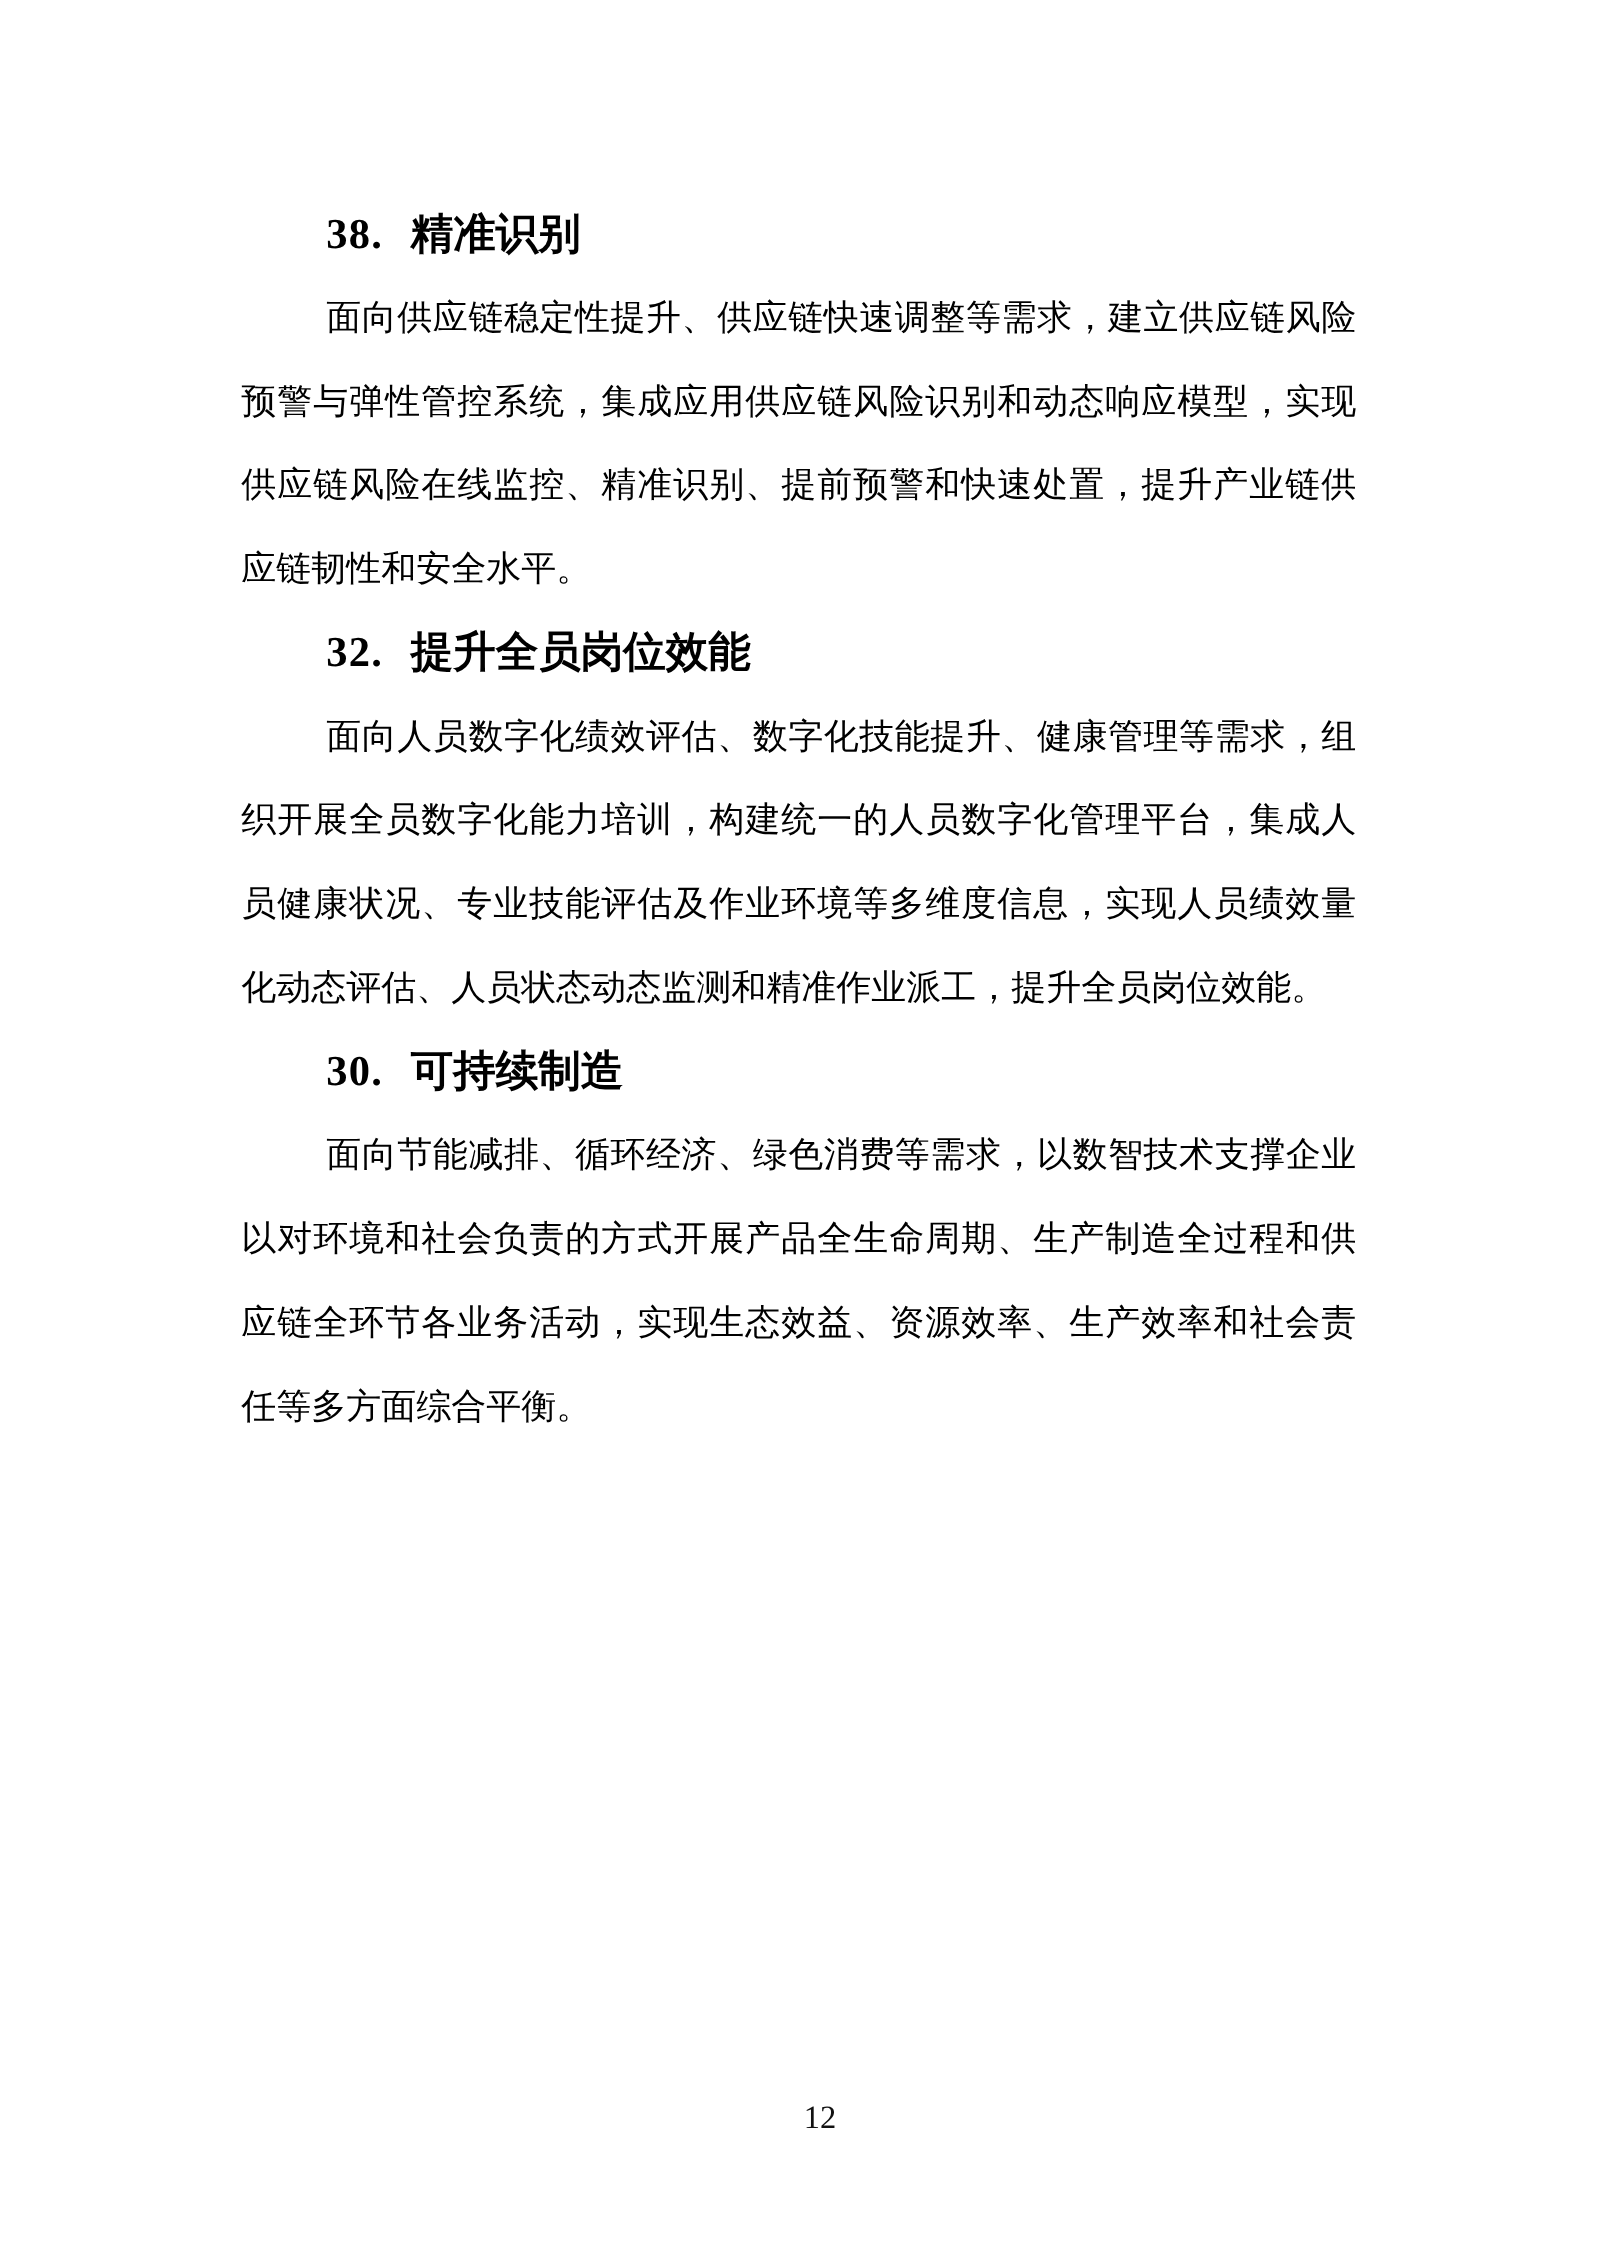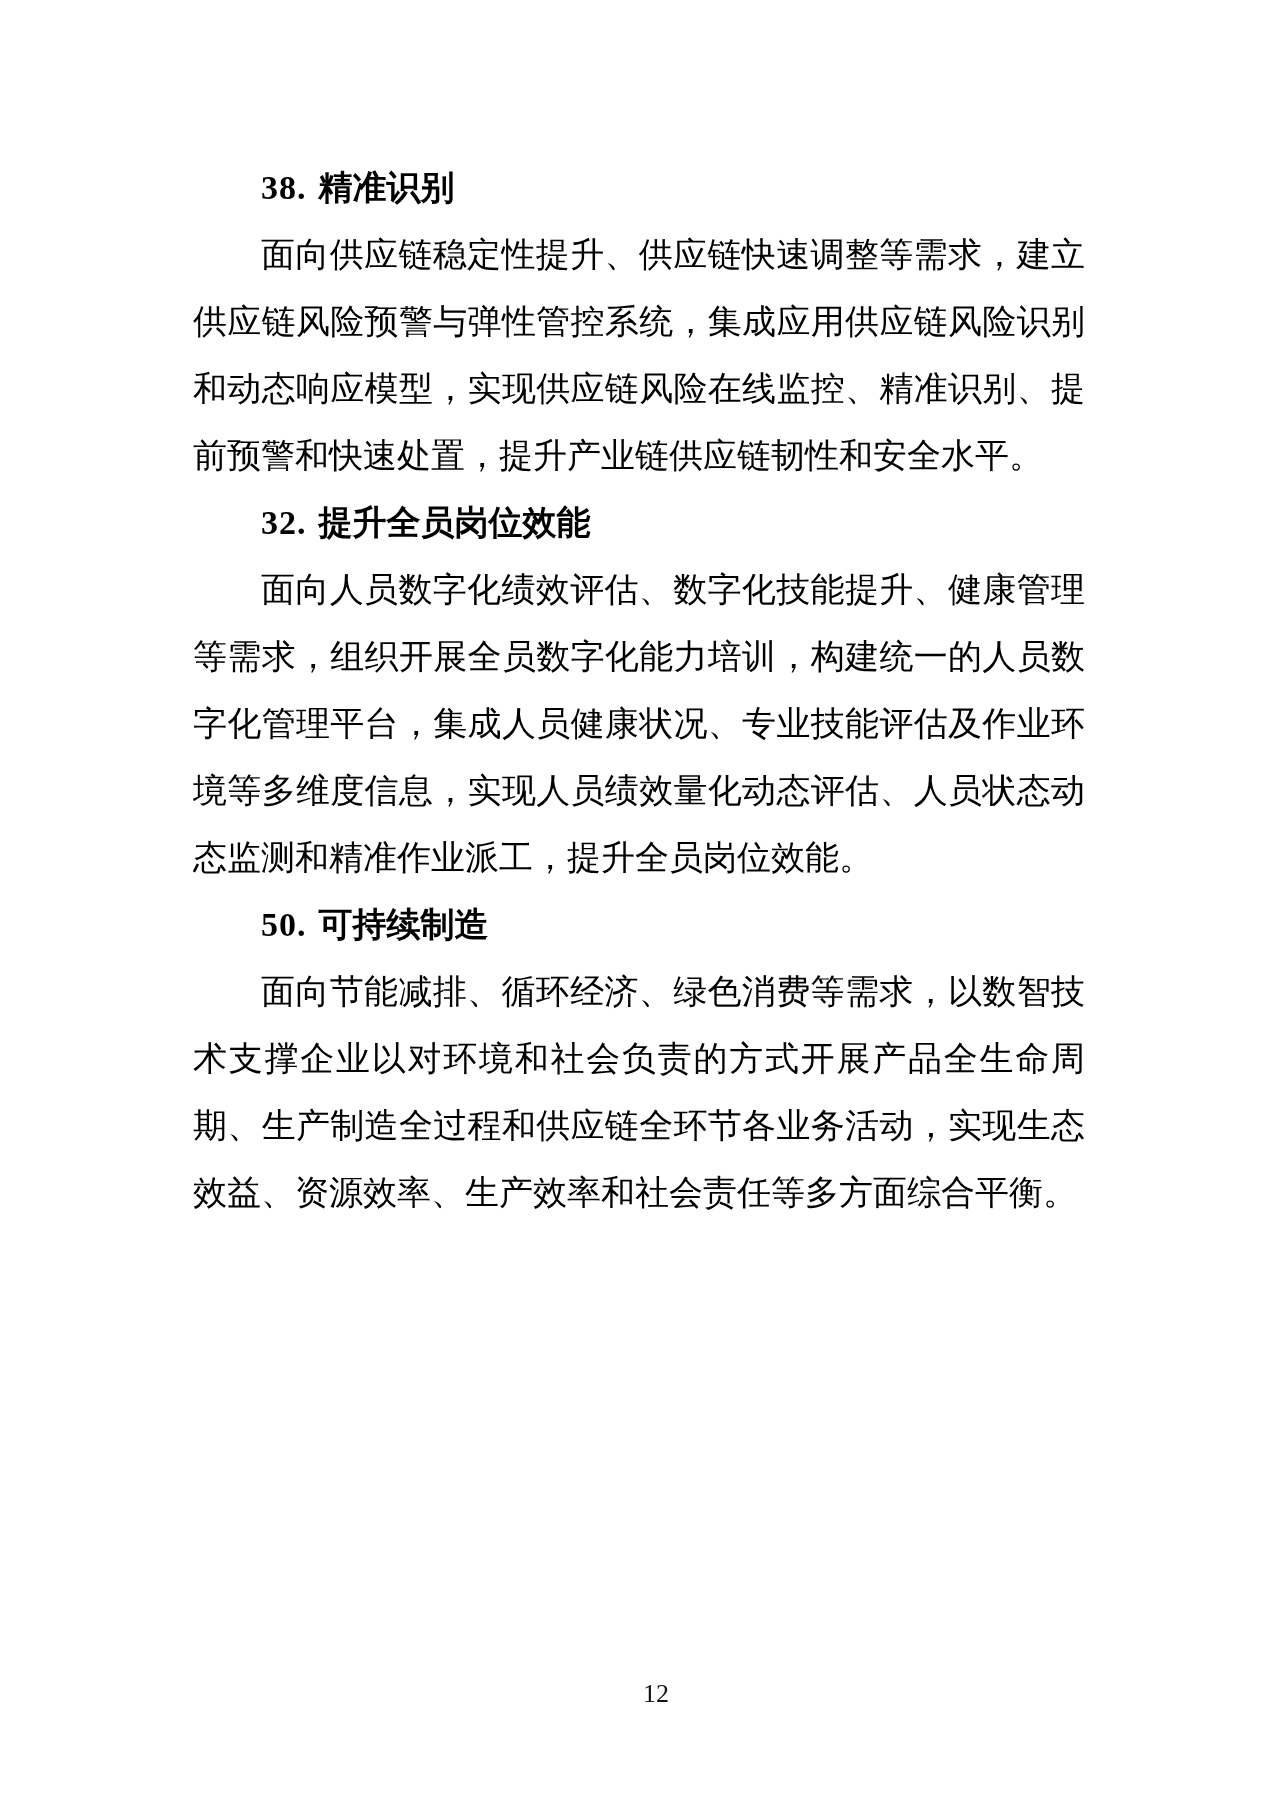--- a/index.html
+++ b/index.html
@@ -25,25 +25,25 @@
   .section-heading {
     margin: 0;
     font-size: 34px;
     line-height: 67px;
     font-weight: bold;
     padding-left: 68px; 
     white-space: nowrap;
   }
   .section-heading .heading-number {
     letter-spacing: 1px;
-    margin-right: 12px;
+    margin-right: 22px;
   }
   .section-body {
     margin: 0;
-    font-size: 34px;
+    font-size: 28px;
     line-height: 67px;
     text-align: justify;
     text-justify: inter-character;
     text-indent: 68px; 
     word-break: break-all;
   }
   .page-footer {
     position: absolute;
     top: 1678px;
     left: 16px;
@@ -64,20 +64,20 @@
       <h2 class="section-heading"><span class="heading-number">38.</span><span class="heading-title">精准识别</span></h2>
       <p class="section-body">面向供应链稳定性提升、供应链快速调整等需求，建立供应链风险预警与弹性管控系统，集成应用供应链风险识别和动态响应模型，实现供应链风险在线监控、精准识别、提前预警和快速处置，提升产业链供应链韧性和安全水平。</p>
     </section>
 
     <section>
       <h2 class="section-heading"><span class="heading-number">32.</span><span class="heading-title">提升全员岗位效能</span></h2>
       <p class="section-body">面向人员数字化绩效评估、数字化技能提升、健康管理等需求，组织开展全员数字化能力培训，构建统一的人员数字化管理平台，集成人员健康状况、专业技能评估及作业环境等多维度信息，实现人员绩效量化动态评估、人员状态动态监测和精准作业派工，提升全员岗位效能。</p>
     </section>
 
     <section>
-      <h2 class="section-heading"><span class="heading-number">50.</span><span class="heading-title">可持续制造</span></h2>
+      <h2 class="section-heading"><span class="heading-number">30.</span><span class="heading-title">可持续制造</span></h2>
       <p class="section-body">面向节能减排、循环经济、绿色消费等需求，以数智技术支撑企业以对环境和社会负责的方式开展产品全生命周期、生产制造全过程和供应链全环节各业务活动，实现生态效益、资源效率、生产效率和社会责任等多方面综合平衡。</p>
     </section>
 
   </div>
 
   <div class="page-footer">12</div>
 </div>
 
 </body></html>

